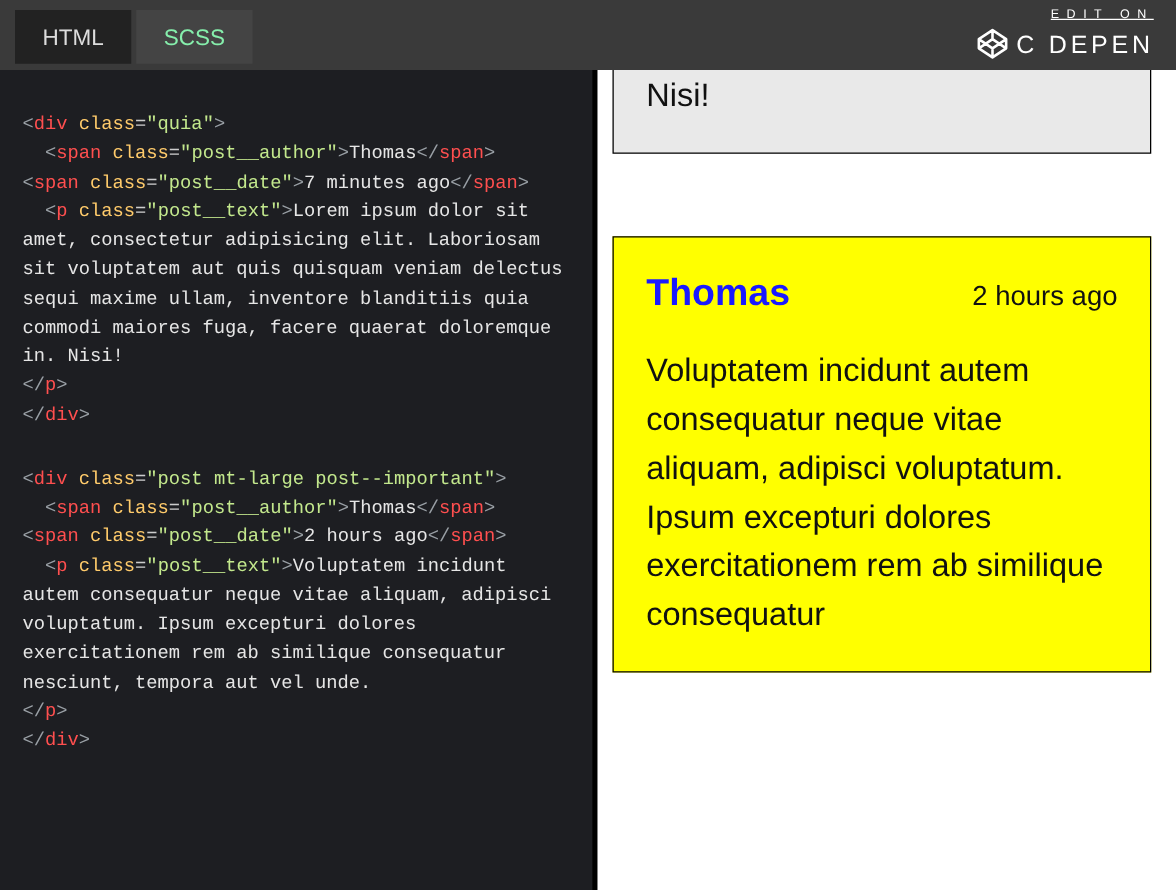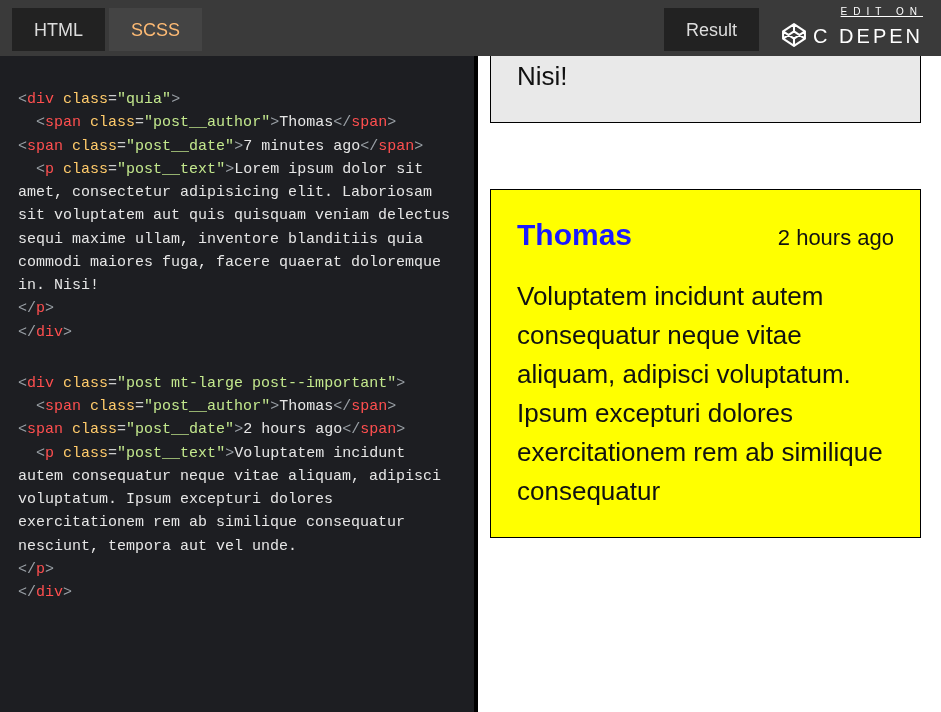--- a/index.html
+++ b/index.html
@@ -16,21 +16,21 @@
   .topbar .tabs-left, .topbar .tabs-right { display: flex; padding: 8px 0 0 12px; gap: 4px; justify-content: center; }
   .topbar .tabs-right { margin-left: 462px; padding-left: 0; }
   .tab {
     background: #222;
     color: #ddd;
     font-size: 18px;
     padding: 10px 22px;
     border-top: 2px solid transparent;
     cursor: pointer;
   }
-  .tab.inactive { background: #444; color: #fdba74; }
+  .tab.inactive { background: #444; color: #86efac; }
   .edit-on {
     position: absolute; right: 18px; top: 6px; color: #fff;
     font-size: 10px; letter-spacing: 6px; font-weight: 300; text-decoration: underline;
   }
   .codepen-logo {
     position: absolute; right: 18px; top: 22px; display: flex; align-items: flex-end;
     color: #fff; font-size: 20px; letter-spacing: 3px; font-weight: 300;
   }
   .codepen-logo svg { width: 26px; height: 26px; margin-right: 6px; }
 
@@ -70,23 +70,20 @@
   .post__date { font-size: 22px; color: #111; }
 </style>
 </head>
 <body>
 
 <div class="topbar">
   <div class="tabs-left">
     <div class="tab">HTML</div>
     <div class="tab inactive">SCSS</div>
   </div>
-  <div class="tabs-right">
-    <div class="tab">Result</div>
-  </div>
   <div class="edit-on">EDIT ON</div>
   <div class="codepen-logo">
     <svg viewBox="0 0 100 100">
       <path fill="none" stroke="#fff" stroke-width="8" stroke-linejoin="round" d="M50 8 L92 36 L92 64 L50 92 L8 64 L8 36 Z
            M50 8 L50 36 M92 36 L50 64 L8 36 M8 64 L50 36 L92 64 M50 92 L50 64"></path>
     </svg>
     <span>C   DEPEN</span>
   </div>
 </div>
 

